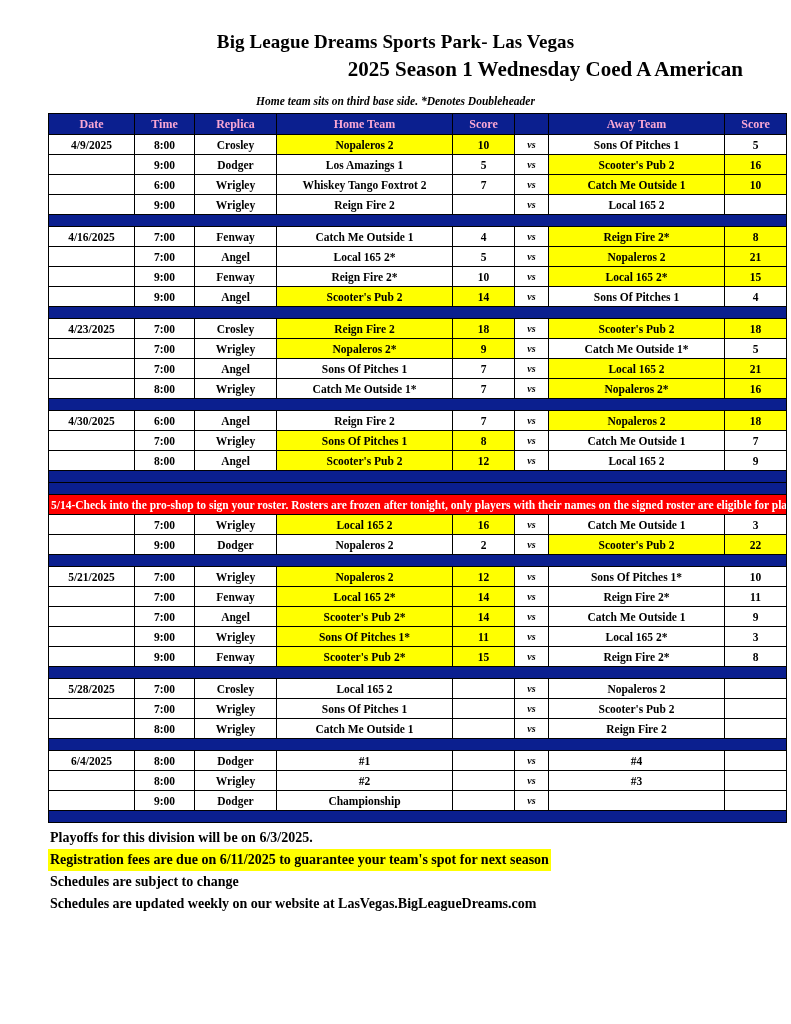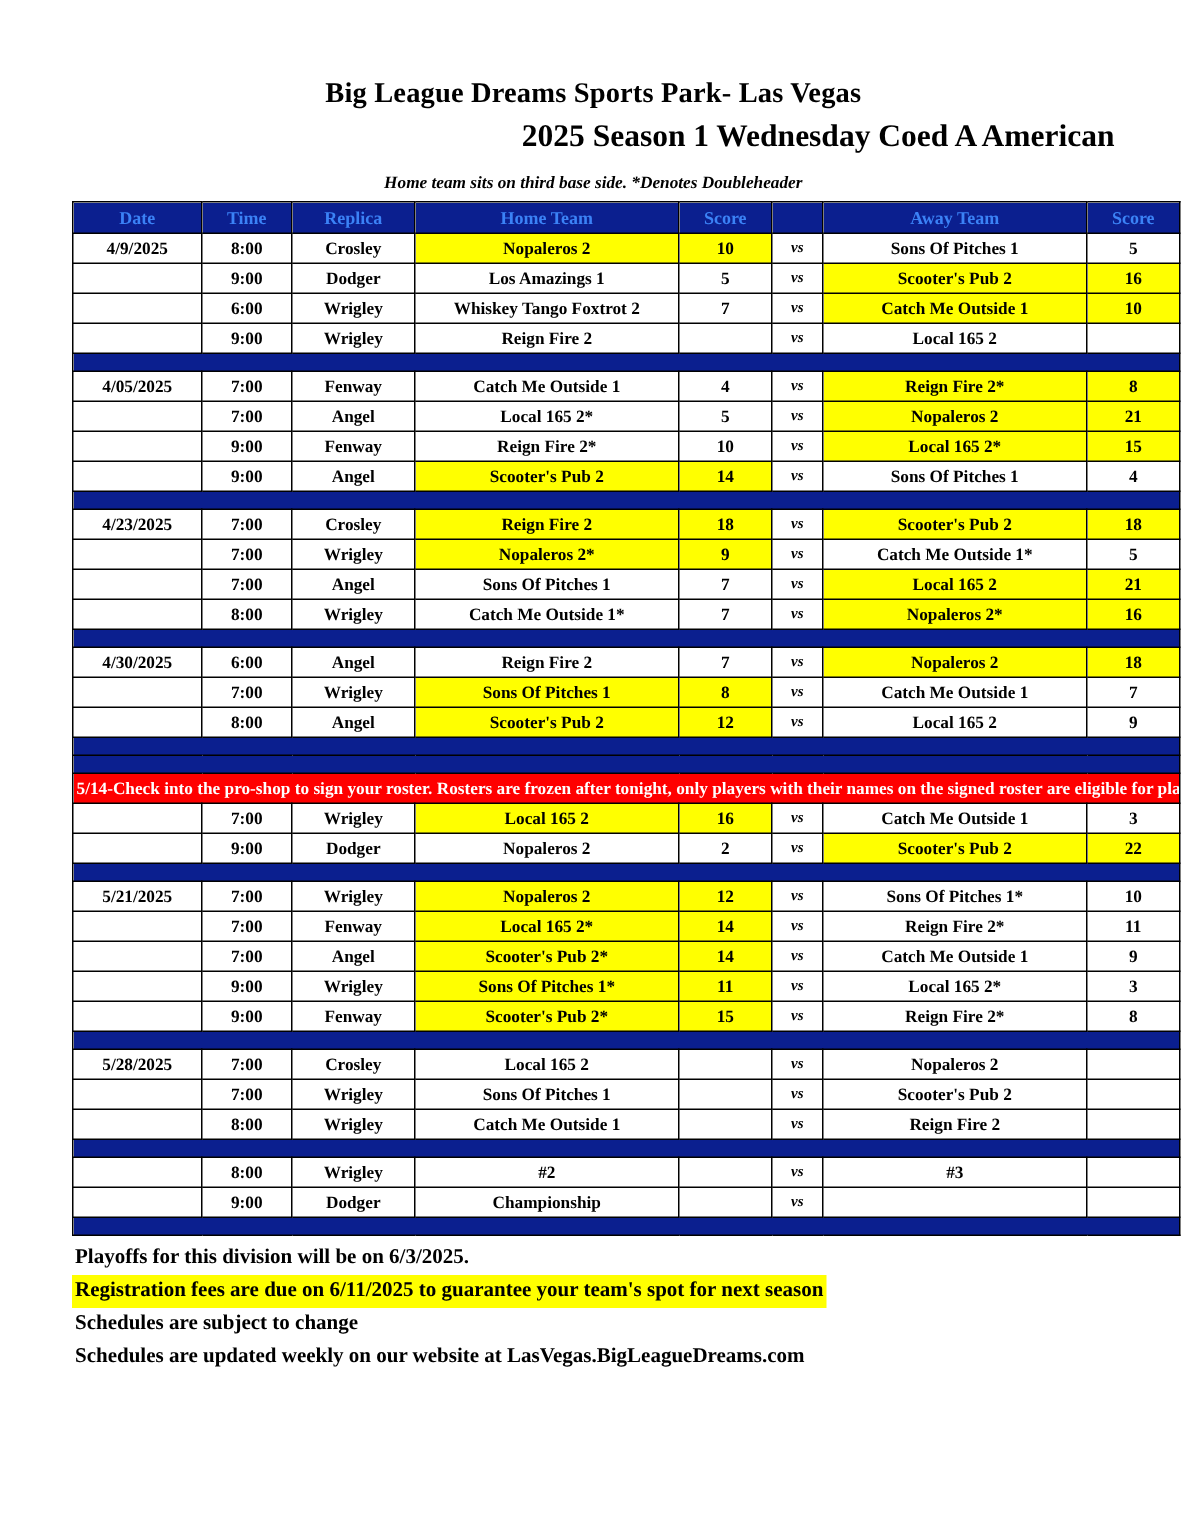--- a/index.html
+++ b/index.html
@@ -12,21 +12,21 @@
     height: 1024px;
     font-family: "Liberation Serif", serif;
     color: #000000;
     overflow: hidden;
   }
   .page {
     position: relative;
     width: 791px;
     height: 1024px;
     box-sizing: border-box;
-    padding: 52px 48px 0 48px;
+    padding: 31px 48px 0 48px;
   }
   .title {
     text-align: center;
     font-size: 19px;
     font-weight: bold;
     letter-spacing: 0.1px;
     margin: 0 0 2px 0;
   }
   .subtitle {
     text-align: right;
@@ -61,21 +61,21 @@
     padding: 1px 2px;
     text-align: center;
     vertical-align: middle;
     height: 17px;
     line-height: 14px;
     overflow: hidden;
     white-space: nowrap;
   }
   tr.header th {
     background: #0b1f8f;
-    color: #3b82f6;
+    color: #f9a8d4;
     font-weight: bold;
     font-size: 12px;
     height: 18px;
   }
   td.cell {
     font-weight: bold;
   }
   td.hl {
     background: #ffff00;
   }
@@ -190,21 +190,21 @@
           <td class="cell">Reign Fire 2</td>
           <td class="cell"></td>
           <td class="cell vs">vs</td>
           <td class="cell">Local 165 2</td>
           <td class="cell"></td>
         </tr>
         <tr class="spacer">
           <td colspan="8"></td>
         </tr>
         <tr>
-          <td class="cell">4/05/2025</td>
+          <td class="cell">4/16/2025</td>
           <td class="cell">7:00</td>
           <td class="cell">Fenway</td>
           <td class="cell">Catch Me Outside 1</td>
           <td class="cell">4</td>
           <td class="cell vs">vs</td>
           <td class="cell hl">Reign Fire 2*</td>
           <td class="cell hl">8</td>
         </tr>
         <tr>
           <td class="cell"></td>
@@ -424,20 +424,30 @@
           <td class="cell">Catch Me Outside 1</td>
           <td class="cell"></td>
           <td class="cell vs">vs</td>
           <td class="cell">Reign Fire 2</td>
           <td class="cell"></td>
         </tr>
         <tr class="spacer">
           <td colspan="8"></td>
         </tr>
         <tr>
+          <td class="cell">6/4/2025</td>
+          <td class="cell">8:00</td>
+          <td class="cell">Dodger</td>
+          <td class="cell">#1</td>
+          <td class="cell"></td>
+          <td class="cell vs">vs</td>
+          <td class="cell">#4</td>
+          <td class="cell"></td>
+        </tr>
+        <tr>
           <td class="cell"></td>
           <td class="cell">8:00</td>
           <td class="cell">Wrigley</td>
           <td class="cell">#2</td>
           <td class="cell"></td>
           <td class="cell vs">vs</td>
           <td class="cell">#3</td>
           <td class="cell"></td>
         </tr>
         <tr>

